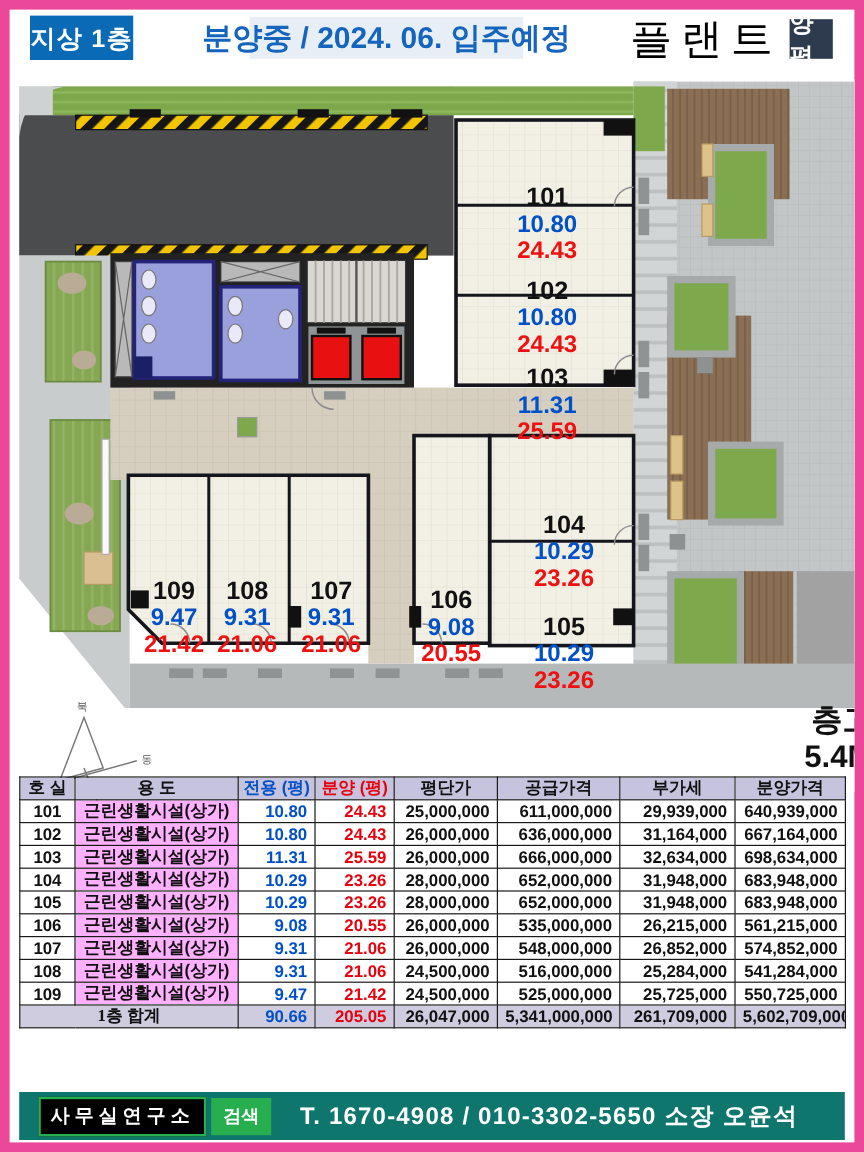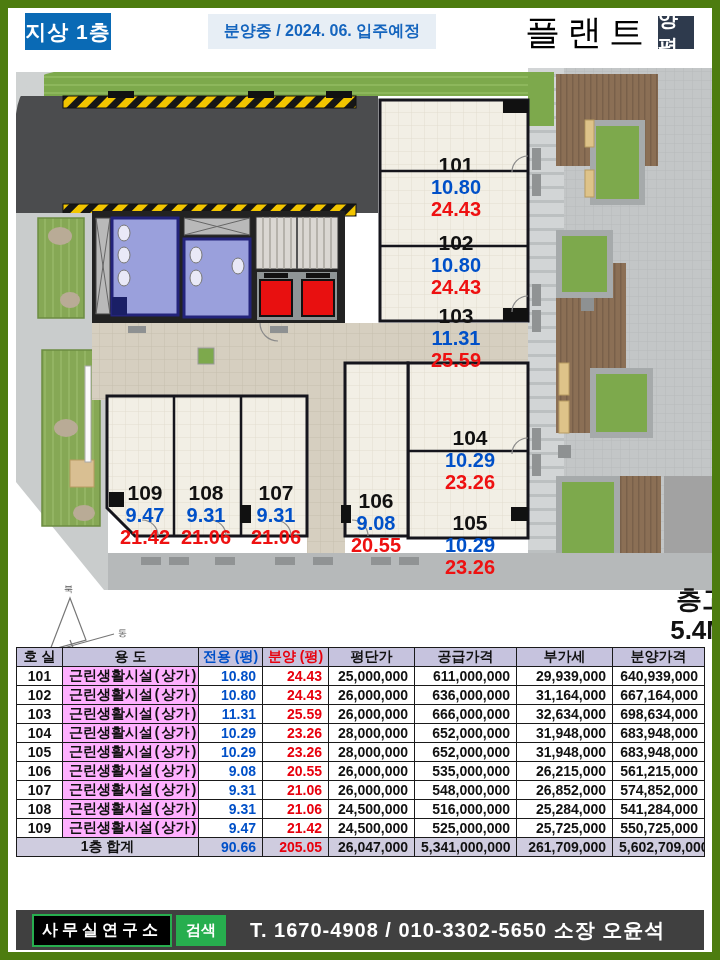--- a/index.html
+++ b/index.html
@@ -1,30 +1,30 @@
 <!DOCTYPE html>
 <html><head>
 <meta charset="utf-8">
 <style>
   html,body{margin:0;padding:0;background:#e8e8e8;}
   *{box-sizing:border-box;}
   #page{
     position:relative;width:720px;height:960px;margin:0 auto;
-    background:#ffffff;border:8px solid #4d7c0f;overflow:hidden;
+    background:#ffffff;border:8px solid #ec4899;overflow:hidden;
     font-family:"Liberation Sans", sans-serif;
   }
   
   .floor-badge{
     position:absolute;left:17px;top:5px;width:86px;height:37px;
     background:#0a6ab5;color:#fff;font-size:21px;font-weight:bold;
     display:flex;align-items:center;justify-content:center;letter-spacing:1px;
   }
   .status-box{
     position:absolute;left:200px;top:6px;width:228px;height:35px;
-    background:#e7eef5;color:#1565be;font-size:16px;font-weight:bold;
+    background:#e7eef5;color:#1565be;font-size:25px;font-weight:bold;
     display:flex;align-items:center;justify-content:center;white-space:nowrap;
   }
   .brand-title{
     position:absolute;left:510px;top:0px;width:140px;height:48px;
     color:#000000;font-size:35px;font-weight:400;letter-spacing:7px;
     display:flex;align-items:center;justify-content:center;white-space:nowrap;
   }
   .brand-badge{
     position:absolute;left:650px;top:8px;width:36px;height:33px;
     background:#2e3a4d;color:#fff;font-size:20px;font-weight:bold;
@@ -57,35 +57,35 @@
     border-collapse:collapse;table-layout:fixed;
     font-size:14px;font-weight:bold;color:#111;
   }
   #price-table th,#price-table td{
     border:1.6px solid #1a1a1a;height:19px;padding:0 6px;
     overflow:hidden;white-space:nowrap;
   }
   #price-table th{background:#c6c3de;text-align:center;padding:0 2px;}
   #price-table td{background:#fff;}
   #price-table td.col-0{text-align:center;}
-  #price-table td.col-1{background:#ffb0ff;text-align:center;font-family:Liberation Mono, monospace;}
+  #price-table td.col-1{background:#ffb0ff;text-align:center;}
   #price-table .col-2{color:#0050c8;}
   #price-table .col-3{color:#e8000d;}
   #price-table td.col-2,#price-table td.col-3,
   #price-table td.col-4,#price-table td.col-5,
   #price-table td.col-6,#price-table td.col-7{text-align:right;}
   #price-table th.col-2,#price-table th.col-3{color:inherit;}
   #price-table th.col-2{color:#0050c8;}
   #price-table th.col-3{color:#e8000d;}
   #price-table tr.total-row td{background:#cfccdf;}
-  #price-table tr.total-row td.total-label{text-align:center;}
+  #price-table tr.total-row td.total-label{text-align:center;font-family:Liberation Serif, serif;}
   
   .footer-bar{
     position:absolute;left:8px;right:8px;bottom:2px;height:40px;
-    background:#404040;display:flex;align-items:center;padding-left:16px;
+    background:#0f766e;display:flex;align-items:center;padding-left:16px;
   }
   .company-box{
     border:2px solid #27ae4e;background:#000;color:#fff;
     font-size:16px;font-weight:bold;letter-spacing:4px;
     padding:4px 8px;white-space:nowrap;
   }
   .search-btn{
     background:#27ae4e;color:#fff;font-size:15px;font-weight:bold;
     padding:6px 10px;margin-left:4px;border:none;white-space:nowrap;cursor:pointer;
   }

